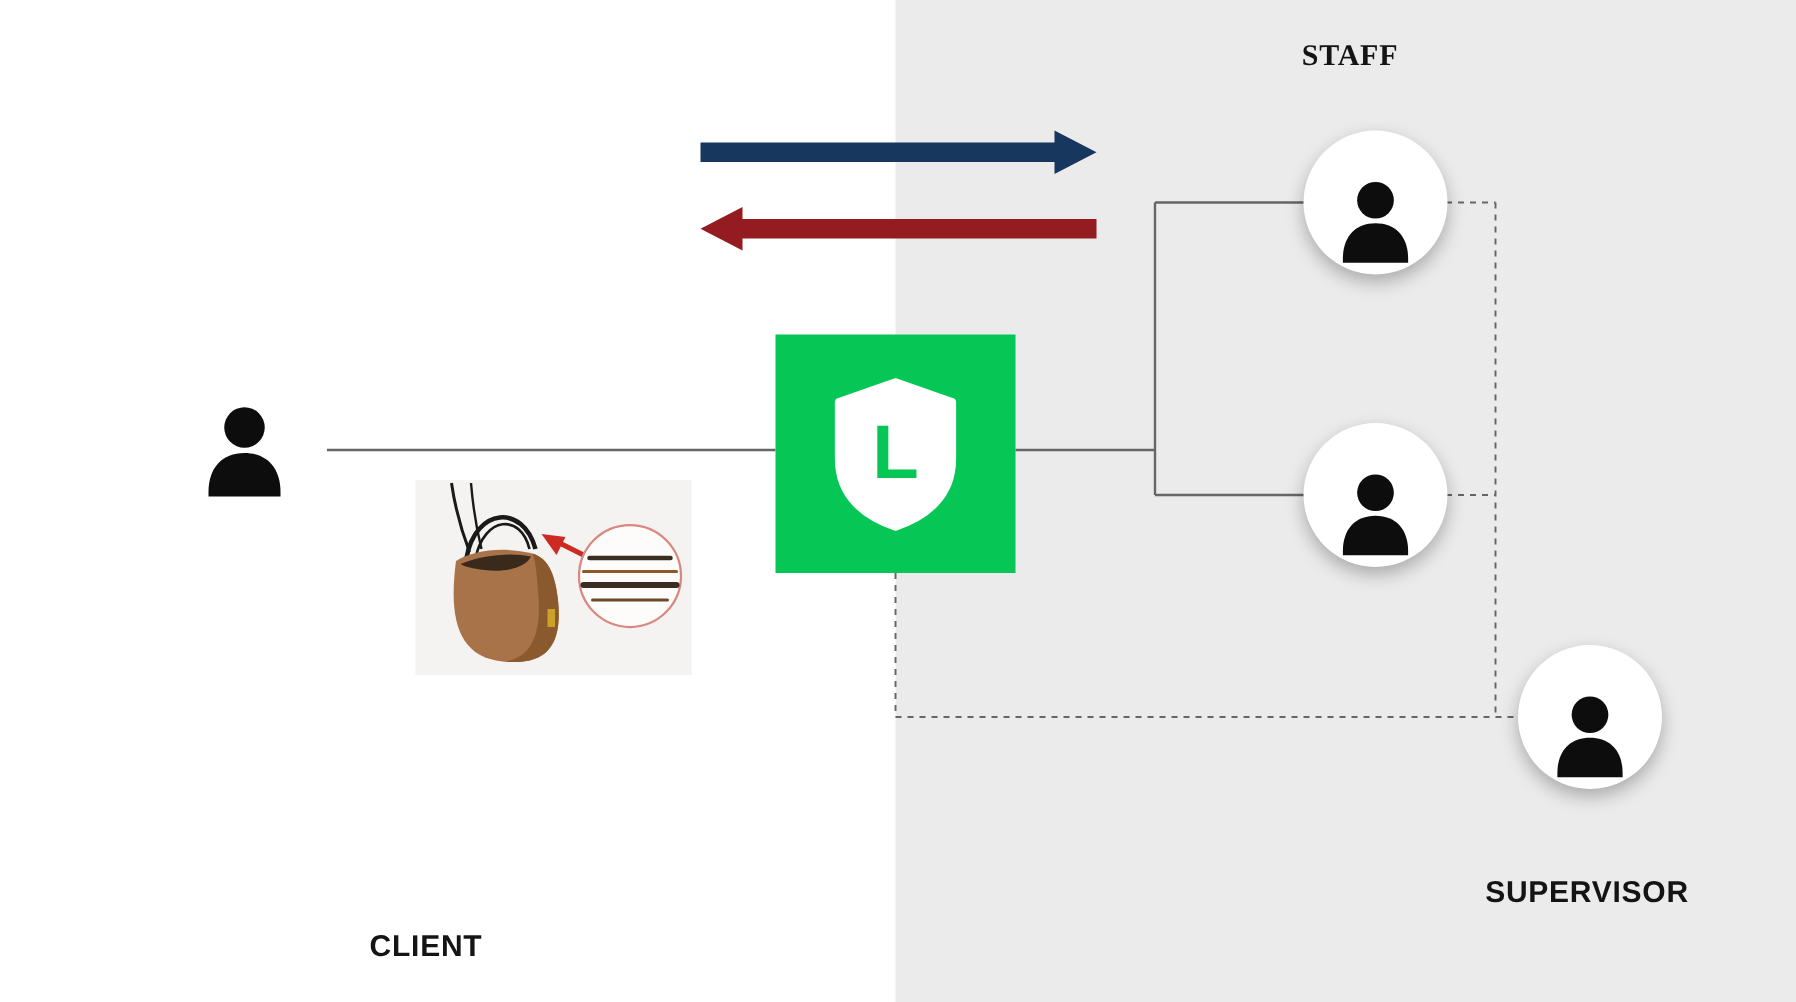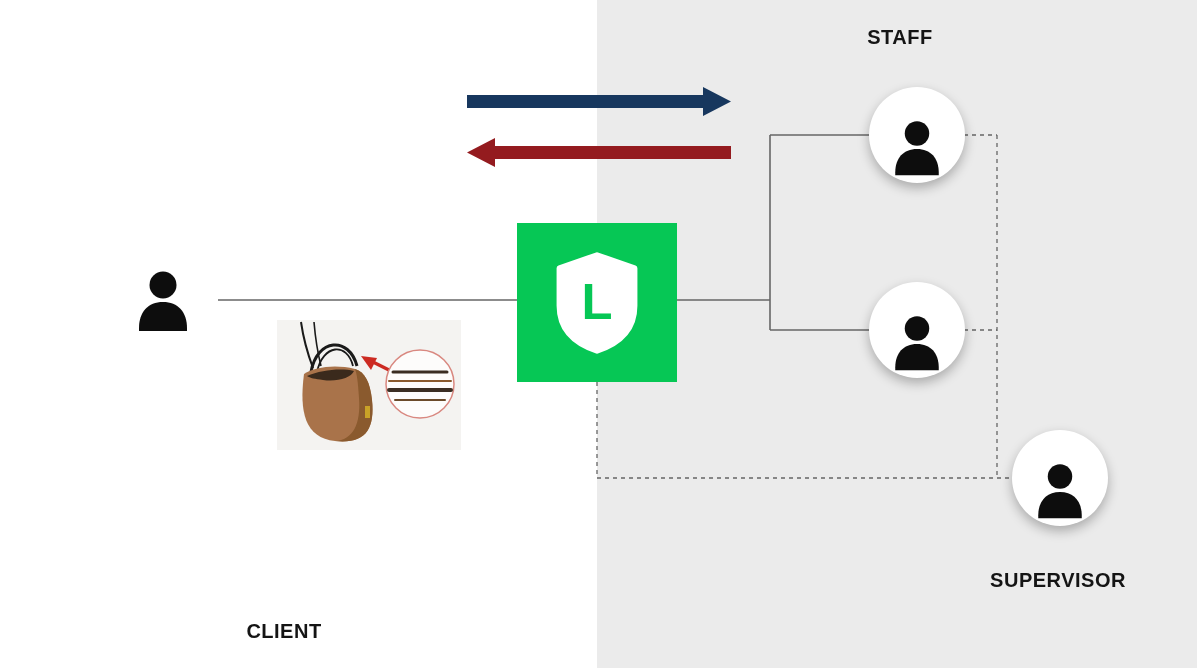--- a/index.html
+++ b/index.html
@@ -11,22 +11,22 @@
   .panel{
     position:absolute;top:0;right:0;width:600px;height:668px;
   }
   .lines-layer{
     position:absolute;left:0;top:0;width:1197px;height:668px;z-index:2;
   }
   .label{
     position:absolute;z-index:5;text-align:center;
     font-weight:800;font-size:20px;letter-spacing:0.5px;color:#141414;
   }
-  .label-staff{left:820px;top:26px;width:160px;}
-  .label-supervisor{left:952px;top:569px;width:212px;}
+  .label-staff{left:820px;top:26px;width:160px;font-family:Liberation Serif, serif;}
+  .label-supervisor{left:952px;top:584px;width:212px;}
   .label-client{left:208px;top:620px;width:152px;}
   .avatar-circle{
     position:absolute;z-index:4;width:96px;height:96px;border-radius:50%;
     background:#ffffff;box-shadow:0 5px 12px rgba(0,0,0,0.28);
     display:flex;align-items:flex-end;justify-content:center;overflow:hidden;
   }
   .avatar-staff-1{left:869px;top:87px;}
   .avatar-staff-2{left:869px;top:282px;}
   .avatar-supervisor{left:1012px;top:430px;}
   .avatar-circle svg{width:58px;height:58px;margin-bottom:6px;}

